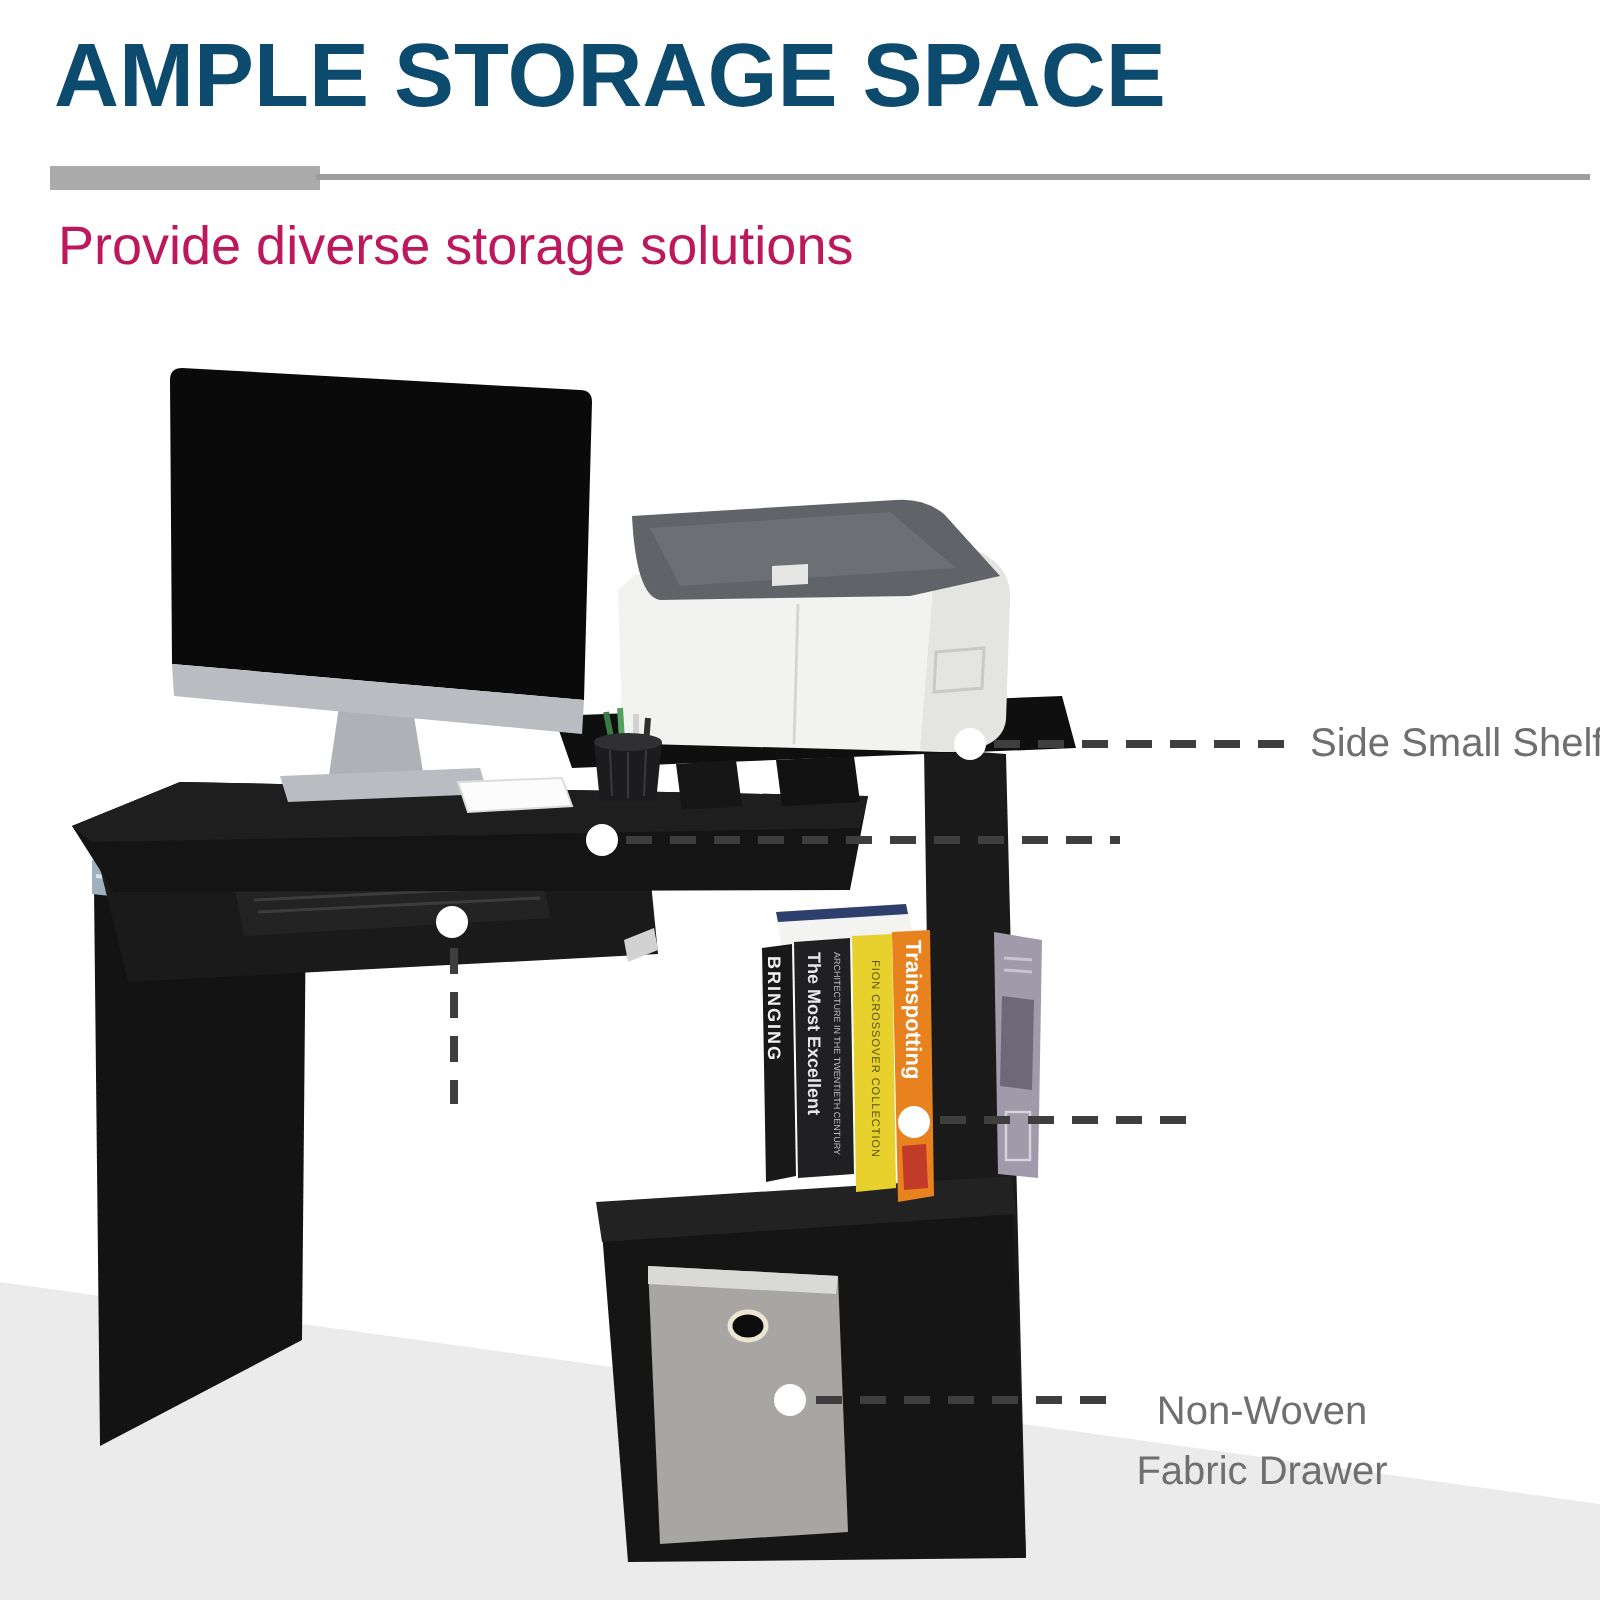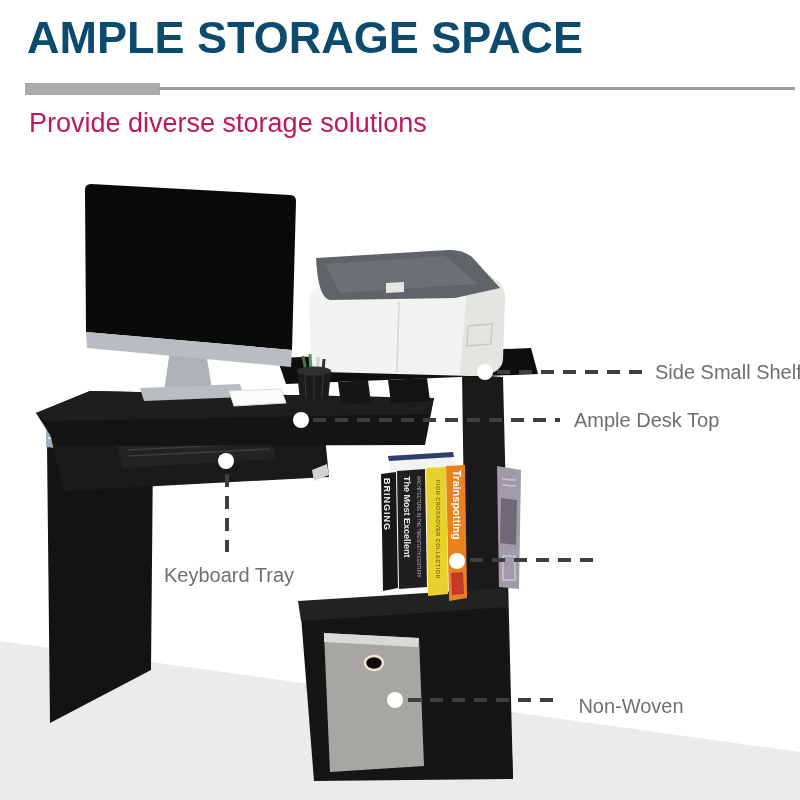--- a/index.html
+++ b/index.html
@@ -148,24 +148,23 @@
       <circle cx="485" cy="372" r="8"></circle>
       <circle cx="301" cy="420" r="8"></circle>
       <circle cx="457" cy="561" r="8"></circle>
       <circle cx="226" cy="461" r="8"></circle>
       <circle cx="395" cy="700" r="8"></circle>
     </g>
   </svg>
 
   <div class="callout-label lbl-side-shelf">Side Small Shelf</div>
 
-  <div class="callout-label lbl-desk-top">Ample Desk Top</div>
 
 
   <div class="callout-label centered lbl-keyboard-tray">
-    <div>Keyboard Tray</div>
   </div>
 
   <div class="callout-label centered lbl-fabric-drawer">
     <div>Non-Woven</div>
+    <div>Fabric Drawer</div>
   </div>
 
 </div>
 
 </body></html>

